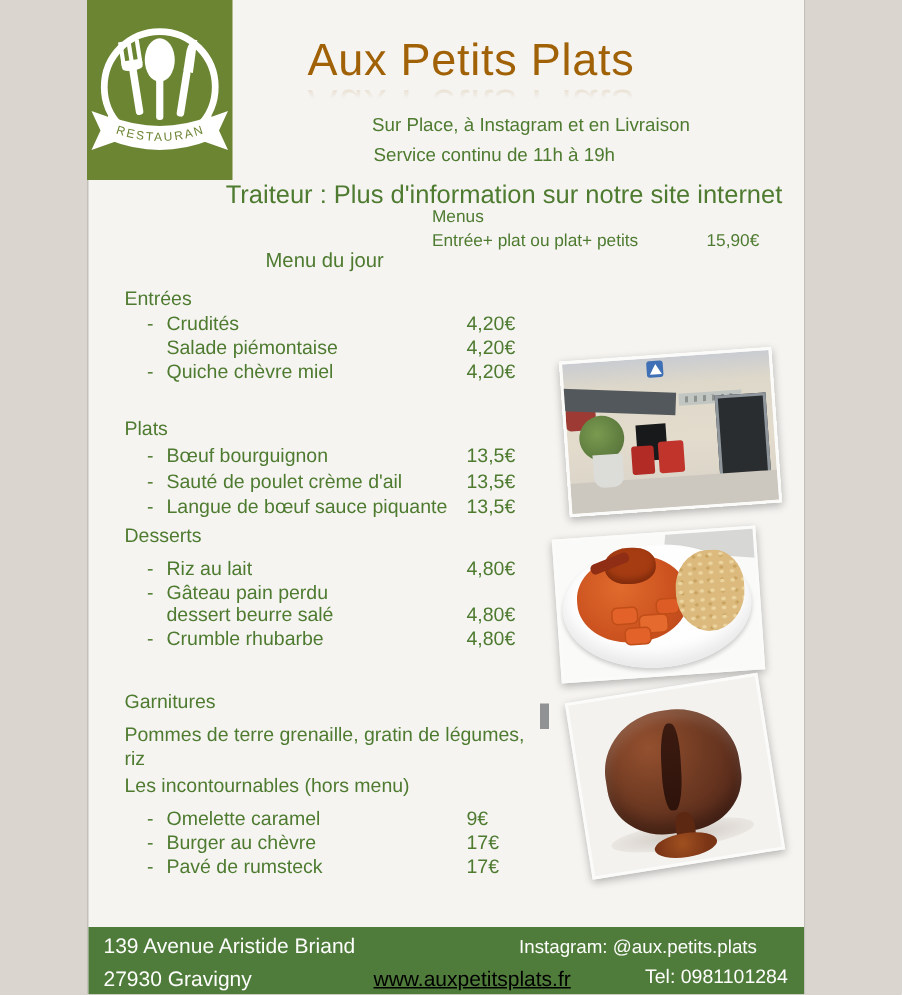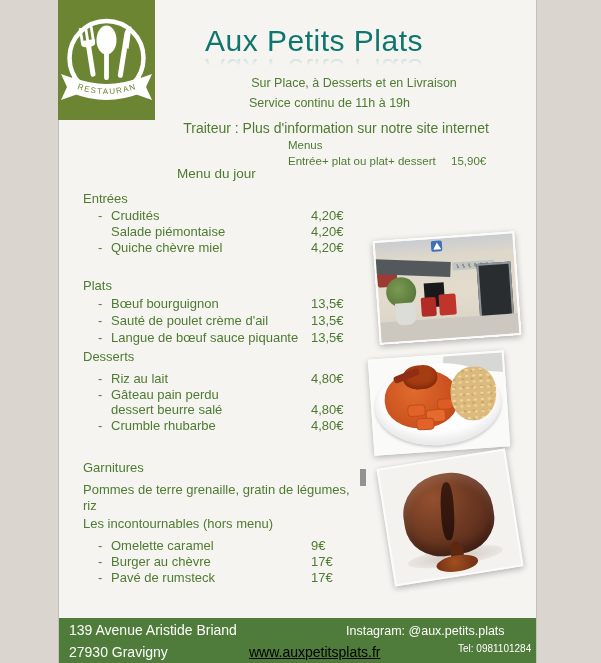--- a/index.html
+++ b/index.html
@@ -22,33 +22,33 @@
     border-right:1px solid #c3bfb9;
     box-sizing:border-box;
   }
   .abs{position:absolute;}
   .green{color:#4e7b30;}
 
   
   .logo-block{left:-1px;top:0;width:97px;height:120px;background:#6c8533;}
   .page-title{
     left:130px;top:24px;width:250px;text-align:center;
-    font-size:30px;letter-spacing:.5px;color:#0f766e;
+    font-size:30px;letter-spacing:.5px;color:#a16207;
     -webkit-box-reflect: below -6px linear-gradient(rgba(0,0,0,0) 60%, rgba(0,0,0,.30));
   }
   .subtitle{left:170px;top:76px;width:250px;text-align:center;font-size:12.5px;}
   .service{left:190px;top:96px;width:250px;font-size:12.5px;}
-  .traiteur{left:77px;top:120px;width:400px;text-align:center;font-size:14px;}
+  .traiteur{left:77px;top:120px;width:400px;text-align:center;font-size:17px;}
 
   
   .menus-label{left:229px;top:139px;font-size:11.5px;}
   .menu-name{left:118px;top:166px;font-size:13.5px;text-align:center;}
   .menu-opt{left:0;top:0;width:100%;height:16px;font-size:11.5px;}
   .menu-opt .opt-label{position:absolute;left:229px;}
-  .menu-opt .opt-price{position:absolute;left:392px;}
+  .menu-opt .opt-price{position:absolute;left:412px;}
 
   
   .sec-h{left:24px;font-size:13px;}
   .item{left:0;width:100%;height:16px;font-size:13px;}
   .item .dash{position:absolute;left:39px;}
   .item .name{position:absolute;left:52px;white-space:nowrap;}
   .item .price{position:absolute;left:252px;}
   .garnish-line{left:24px;font-size:13px;white-space:nowrap;}
 
   
@@ -105,21 +105,21 @@
 
   .gray-marker{left:301px;top:469px;width:6px;height:17px;background:#909294;}
 
   
   .footer{left:0;top:618px;width:100%;height:45px;background:#4f7c3a;color:#fdfdfc;}
   .footer .abs{white-space:nowrap;text-align:center;}
   .f-addr1{left:10px;top:4px;font-size:14px;}
   .f-addr2{left:10px;top:26px;font-size:14px;}
   .f-web{left:190px;top:26px;font-size:14px;text-decoration:underline;color:#000000;cursor:pointer;}
   .f-insta{left:287px;top:6px;font-size:12.5px;}
-  .f-tel{left:371px;top:25px;font-size:10px;margin-left:28px;}
+  .f-tel{left:371px;top:25px;font-size:13px;}
 </style>
 </head>
 <body>
 
 <div class="canvas">
   <div class="content">
 
     <div class="abs logo-block">
       <svg width="97" height="120" viewBox="0 0 97 120">
         <circle cx="48.5" cy="58" r="37" fill="none" stroke="#ffffff" stroke-width="4.5"></circle>
@@ -146,28 +146,28 @@
         <polygon points="77,80 94,74 88,87 94,100 77,94" fill="#ffffff"></polygon>
         <path d="M14 77 Q48.5 91 83 77 L83 93 Q48.5 107 14 93 Z" fill="#ffffff"></path>
         <path id="ribbonArc" d="M17 88 Q48.5 100 80 88" fill="none"></path>
         <text font-size="8" fill="#6c8533" letter-spacing="1.4" font-family="Liberation Sans, sans-serif">
           <textPath href="#ribbonArc" startOffset="2">RESTAURANT</textPath>
         </text>
       </svg>
     </div>
 
     <div class="abs page-title">Aux Petits Plats</div>
-    <div class="abs subtitle green">Sur Place, à Desserts et en Livraison</div>
+    <div class="abs subtitle green">Sur Place, à Instagram et en Livraison</div>
     <div class="abs service green">Service continu de 11h à 19h</div>
     <div class="abs traiteur green">Traiteur : Plus d'information sur notre site internet</div>
 
     <div class="abs menus-label green">Menus</div>
     <div class="abs menu-name green">Menu du jour</div>
     <div class="abs menu-opt green" style="top:155px">
-      <span class="opt-label">Entrée+ plat ou plat+ dessert</span>
+      <span class="opt-label">Entrée+ plat ou plat+ petits</span>
       <span class="opt-price">15,90€</span>
     </div>
 
     <div class="abs sec-h green" style="top:191px">Entrées</div>
     <div class="abs item green" style="top:208px">
       <span class="dash">-</span>
       <span class="name">Crudités</span>
       <span class="price">4,20€</span>
     </div>
     <div class="abs item green" style="top:224px">

